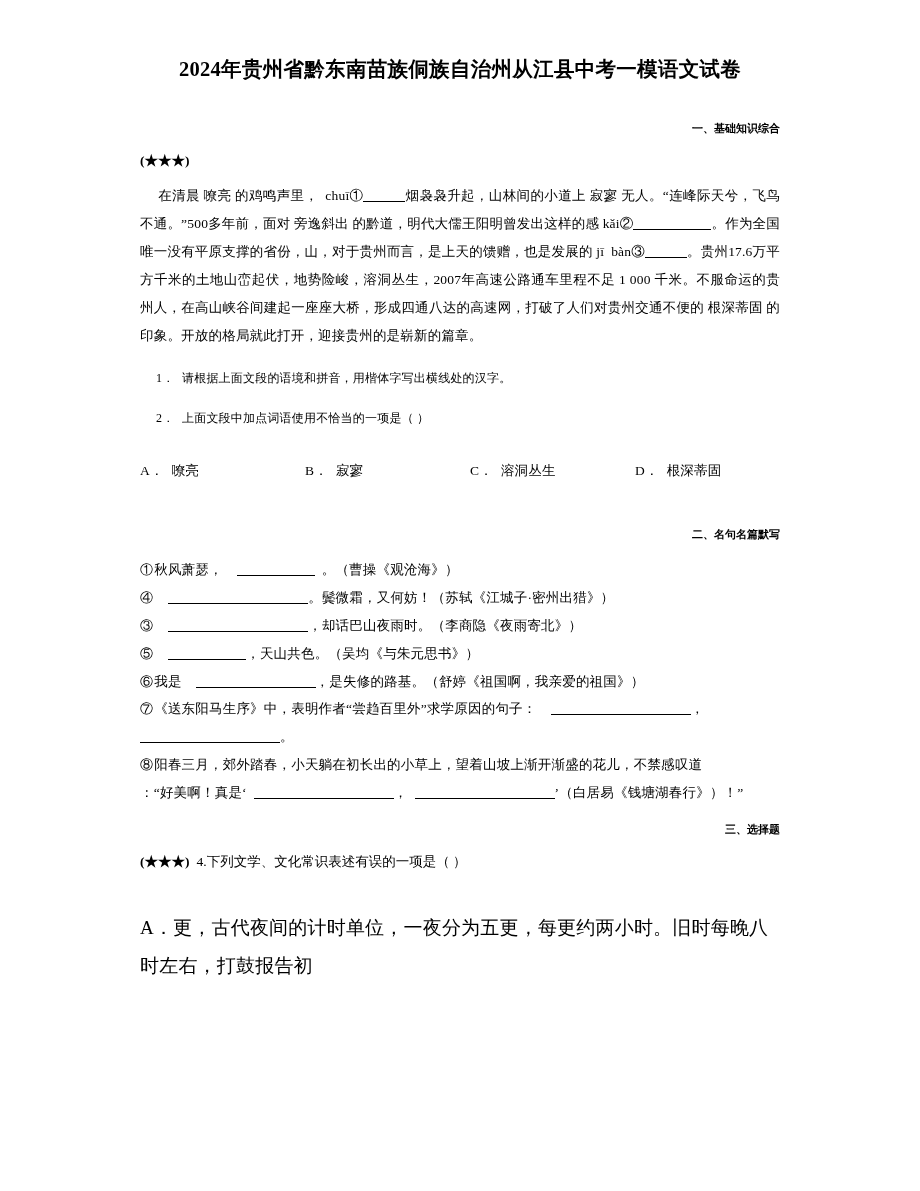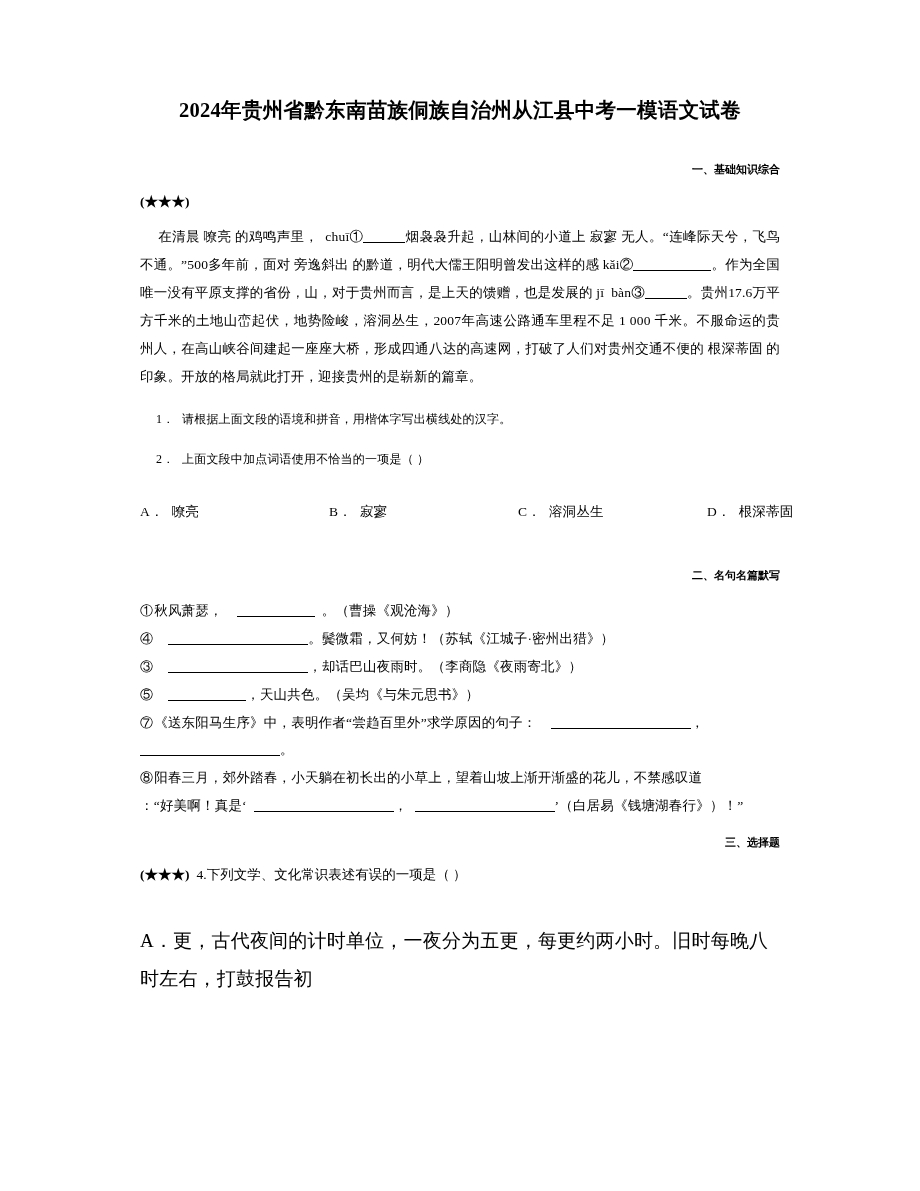--- a/index.html
+++ b/index.html
@@ -13,21 +13,21 @@
     height: 1191px;
     font-family: "Liberation Serif", "DejaVu Serif", serif;
     color: #000000;
     -webkit-font-smoothing: antialiased;
   }
   .page {
     position: relative;
     width: 920px;
     height: 1191px;
     box-sizing: border-box;
-    padding: 96px 140px 0 140px;
+    padding: 55px 140px 0 140px;
     background: #ffffff;
     border-radius: 29px;
   }
   .doc-title {
     font-size: 20.5px;
     font-weight: bold;
     text-align: center;
     letter-spacing: 0.3px;
     margin: 0 0 36px 0;
     line-height: 1.4;
@@ -107,21 +107,20 @@
   .qline .qn {
     display: inline-block;
     width: 26px;
   }
   .options-row {
     display: flex;
     font-size: 13.5px;
     margin: 28px 0 0 0;
     line-height: 1.9;
     letter-spacing: 0.2px;
-    gap: 24px;
   }
   .options-row .opt {
     flex: 0 0 165px;
   }
   .opt-letter {
     margin-right: 8px;
   }
   .spacer-lg { height: 42px; }
   .spacer-md { height: 26px; }
   .spacer-sm { height: 14px; }
@@ -196,20 +195,23 @@
   </div>
 
   <div class="fill-line">
     <span class="circ marker">③</span><span class="gap-2"></span><span class="blank-xl"></span><span>，却话巴山夜雨时。（李商隐《夜雨寄北》）</span>
   </div>
 
   <div class="fill-line">
     <span class="circ marker">⑤</span><span class="gap-2"></span><span class="blank-m"></span><span>，天山共色。（吴均《与朱元思书》）</span>
   </div>
 
+  <div class="fill-line">
+    <span class="circ marker">⑥</span><span>我是</span><span class="gap-2"></span><span class="blank-l"></span><span>，是失修的路基。（舒婷《祖国啊，我亲爱的祖国》）</span>
+  </div>
 
   <div class="fill-line">
     <span class="circ marker">⑦</span><span>《送东阳马生序》中，表明作者“尝趋百里外”求学原因的句子：</span><span class="gap-2"></span><span class="blank-xl"></span><span>，</span>
   </div>
 
   <div class="cont-line">
     <span class="blank-xl"></span><span>。</span>
   </div>
 
   <div class="fill-line">

